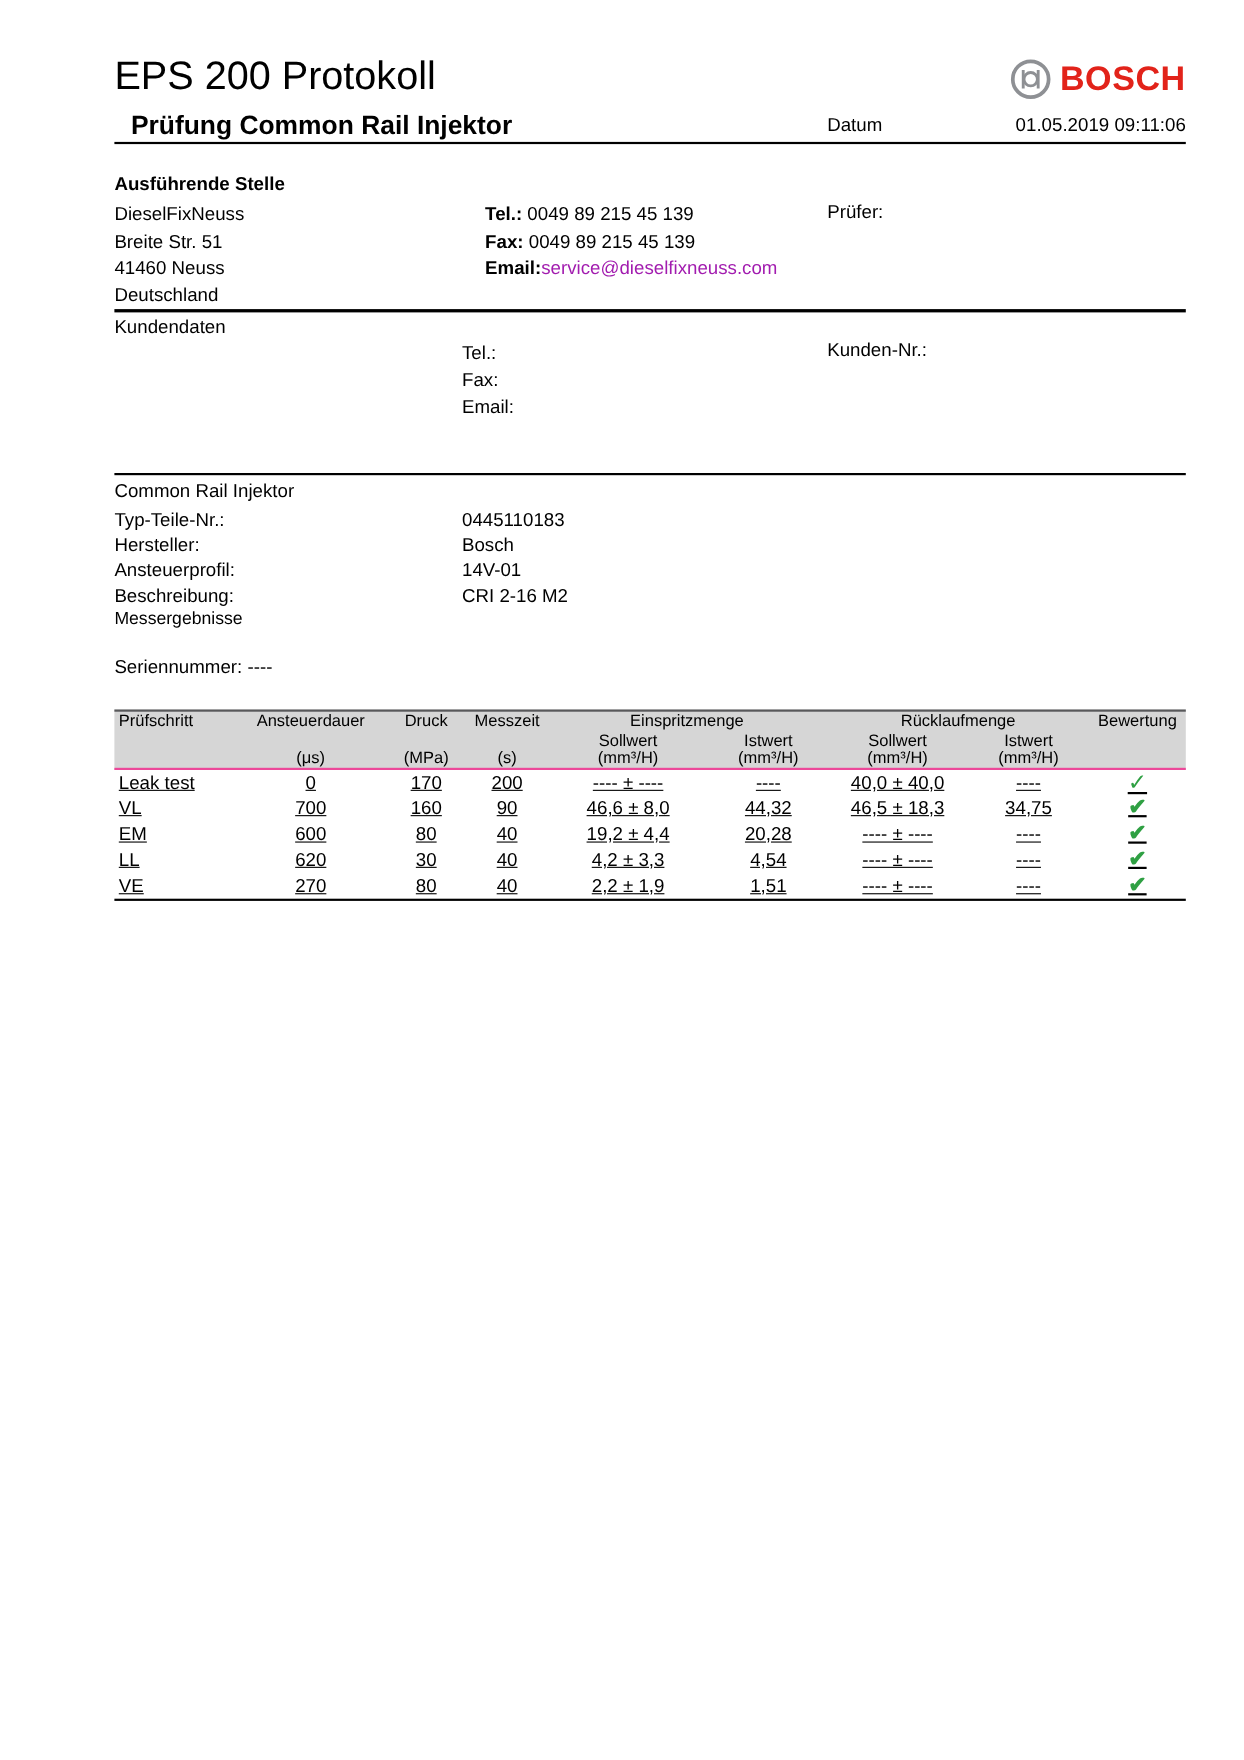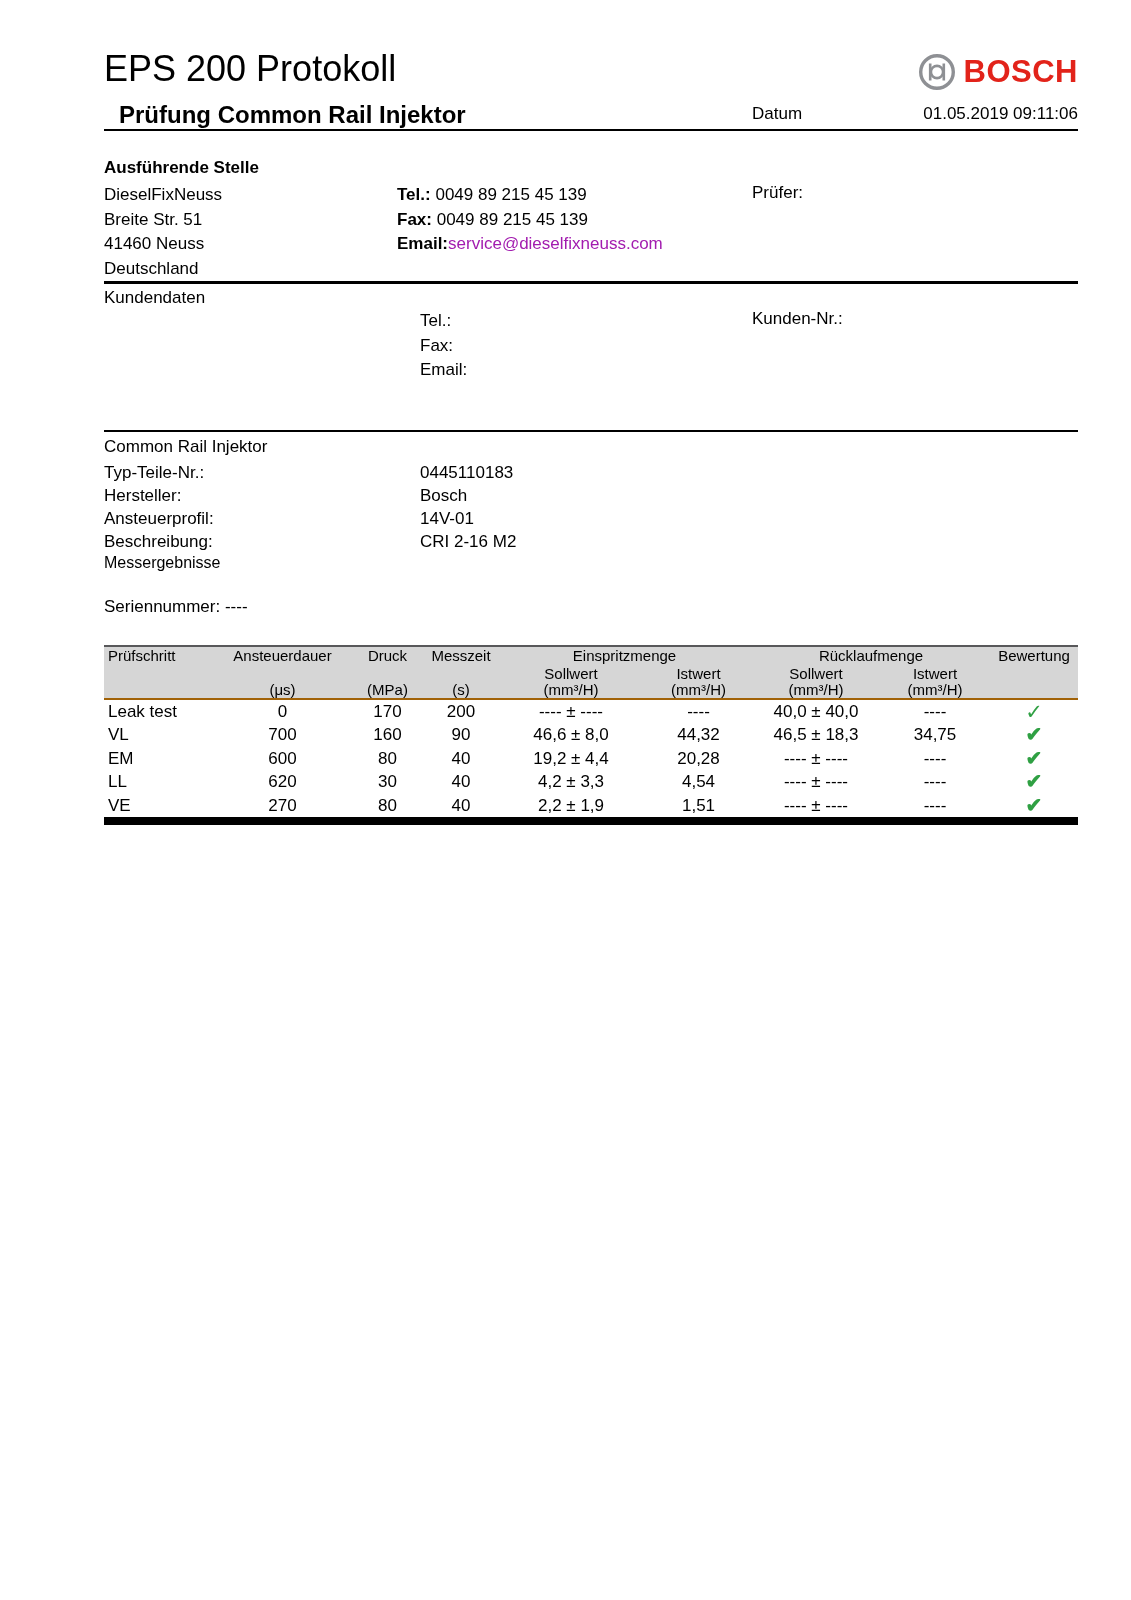--- a/index.html
+++ b/index.html
@@ -25,50 +25,50 @@
   
   .logo{display:flex;align-items:center;gap:8px;}
   .logo-header{top:53px;right:53px;}
   .logo-footer{top:1494px;right:53px;}
   .bosch-word{font-size:31px;font-weight:bold;color:#e2231a;letter-spacing:0.5px;line-height:38px;}
   
   .sec-heading{font-size:17px;}
   .bold{font-weight:bold;}
   .provider-heading{left:104px;top:158px;}
   .address{left:104px;top:183px;font-size:17px;line-height:24.5px;}
-  .contact{left:397px;top:183px;font-size:17px;line-height:24.5px;}
+  .contact{left:441px;top:183px;font-size:17px;line-height:24.5px;}
   .contact .lbl{font-weight:bold;}
   .email-link{color:#a21caf;text-decoration:none;}
   .examiner{left:752px;top:183px;font-size:17px;}
   .customer-heading{left:104px;top:288px;}
   .contact2{left:420px;top:309px;font-size:17px;line-height:24.5px;}
   .customer-number{left:752px;top:309px;font-size:17px;}
   .injector-heading{left:104px;top:437px;}
   .injector-rows{left:104px;top:461px;font-size:17px;line-height:23px;}
   .injector-rows .row{display:flex;align-items:center;}
   .injector-rows .label{width:316px;}
   .results-heading{left:104px;top:554px;font-size:16px;}
   .serial{left:104px;top:597px;font-size:17px;}
   
   .tbl{left:104px;top:645px;width:974px;}
   .tbl-grid{display:grid;grid-template-columns:111px 135px 75px 72px 148px 107px 128px 110px 88px;}
   .thead{
     background:#d6d6d6;
     border-top:2px solid #58585a;
-    border-bottom:2px solid #a16207;
+    border-bottom:2px solid #ec4899;
     grid-template-rows:18px 16px 17px;
     font-size:15px;
   }
   .thead .cell{text-align:center;line-height:17px;white-space:nowrap;}
   .thead .cell.left{text-align:left;padding-left:4px;}
   .c1{grid-column:1;} .c2{grid-column:2;} .c3{grid-column:3;} .c4{grid-column:4;}
   .c5{grid-column:5;} .c6{grid-column:6;} .c7{grid-column:7;} .c8{grid-column:8;} .c9{grid-column:9;}
   .c5s2{grid-column:5 / span 2;} .c7s2{grid-column:7 / span 2;}
   .r1{grid-row:1;} .r2{grid-row:2;} .r3{grid-row:3;}
-  .tbody{border-bottom:8px solid #000000;}
+  .tbody{border-bottom:2px solid #000000;text-decoration:underline;}
   .trow{height:23.4px;font-size:17px;}
   .trow .cell{text-align:center;line-height:23.4px;white-space:nowrap;}
   .trow .cell.left{text-align:left;padding-left:4px;}
   .check{color:#2fa043;font-size:20px;font-weight:bold;}
   .trow:first-child .check{font-weight:normal;font-size:21px;}
   
   .page-number{left:104px;top:1496px;font-size:17px;}
 </style>
 </head>
 <body>

